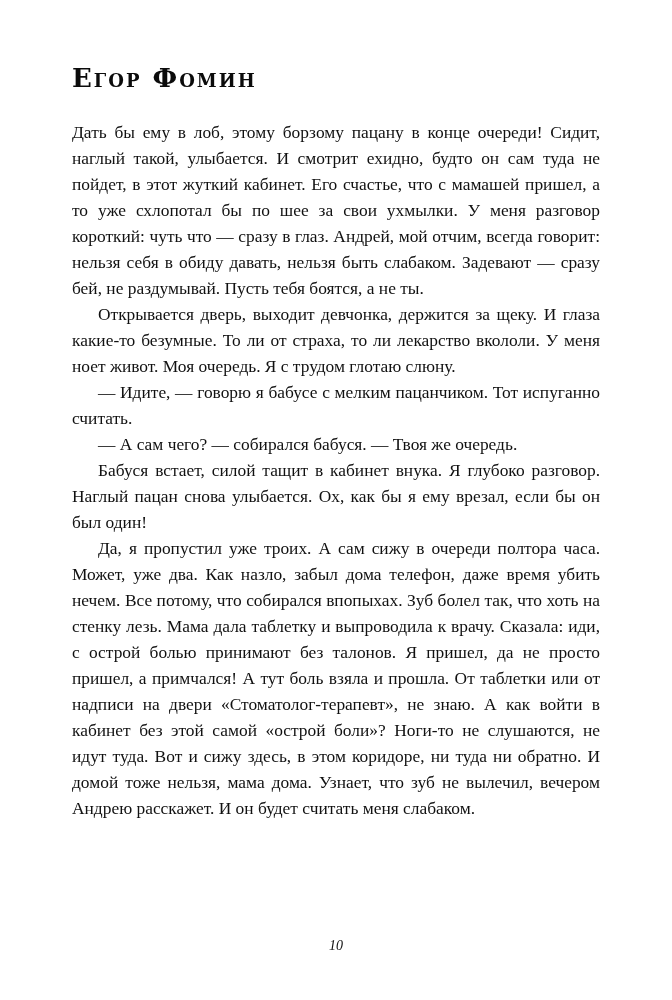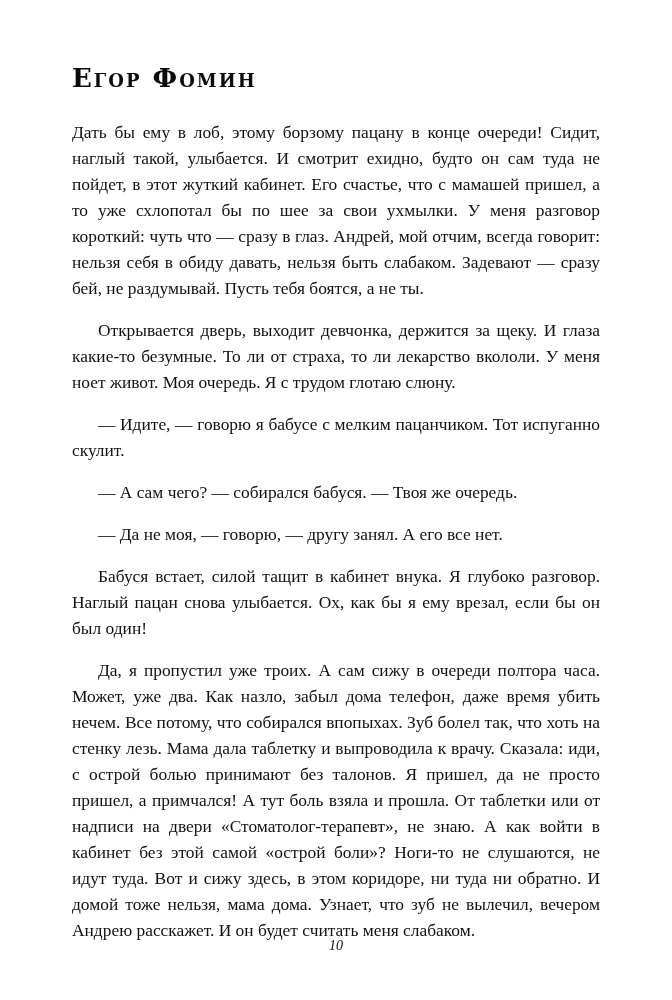--- a/index.html
+++ b/index.html
@@ -44,21 +44,20 @@
     font-size: 17.4px;
     line-height: 1.495;
     text-align: justify;
     text-justify: inter-word;
     hyphens: manual;
     color: #111111;
     font-family: Liberation Serif, serif;
   }
   .body-text p.indent {
     text-indent: 26px;
-    margin-top: 16px;
   }
   .body-text p.noindent {
     text-indent: 0;
   }
   .folio {
     position: absolute;
     left: 0;
     right: 0;
     top: 938px;
     text-align: center;
@@ -72,23 +71,22 @@
 
 <div class="page">
 
   <div class="content">
 
     <h1 class="chapter-title">Егор Фомин</h1>
 
     <div class="body-text">
       <p class="noindent">Дать бы ему в лоб, этому борзому пацану в конце очереди! Сидит, наглый такой, улыбается. И смотрит ехидно, будто он сам туда не пойдет, в этот жуткий кабинет. Его счастье, что с мамашей пришел, а то уже схлопотал бы по шее за свои ухмылки. У меня разговор короткий: чуть что — сразу в глаз. Андрей, мой отчим, всегда говорит: нельзя себя в обиду давать, нельзя быть слабаком. Задевают — сразу бей, не раздумывай. Пусть тебя боятся, а не ты.</p>
       <p class="indent">Открывается дверь, выходит девчонка, держится за щеку. И глаза какие-то безумные. То ли от страха, то ли лекарство вкололи. У меня ноет живот. Моя очередь. Я с трудом глотаю слюну.</p>
-      <p class="indent">— Идите, — говорю я бабусе с мелким пацанчиком. Тот испуганно скулит.</p>
+      <p class="indent">— Идите, — говорю я бабусе с мелким пацанчиком. Тот испуганно считать.</p>
       <p class="indent">— А сам чего? — собирался бабуся. — Твоя же очередь.</p>
-      <p class="indent">— Да не моя, — говорю, — другу занял. А его все нет.</p>
       <p class="indent">Бабуся встает, силой тащит в кабинет внука. Я глубоко разговор. Наглый пацан снова улыбается. Ох, как бы я ему врезал, если бы он был один!</p>
       <p class="indent">Да, я пропустил уже троих. А сам сижу в очереди полтора часа. Может, уже два. Как назло, забыл дома телефон, даже время убить нечем. Все потому, что собирался впопыхах. Зуб болел так, что хоть на стенку лезь. Мама дала таблетку и выпроводила к врачу. Сказала: иди, с острой болью принимают без талонов. Я пришел, да не просто пришел, а примчался! А тут боль взяла и прошла. От таблетки или от надписи на двери «Стоматолог-терапевт», не знаю. А как войти в кабинет без этой самой «острой боли»? Ноги-то не слушаются, не идут туда. Вот и сижу здесь, в этом коридоре, ни туда ни обратно. И домой тоже нельзя, мама дома. Узнает, что зуб не вылечил, вечером Андрею расскажет. И он будет считать меня слабаком.</p>
     </div>
 
   </div>
 
   <div class="folio">10</div>
 
 </div>
 

